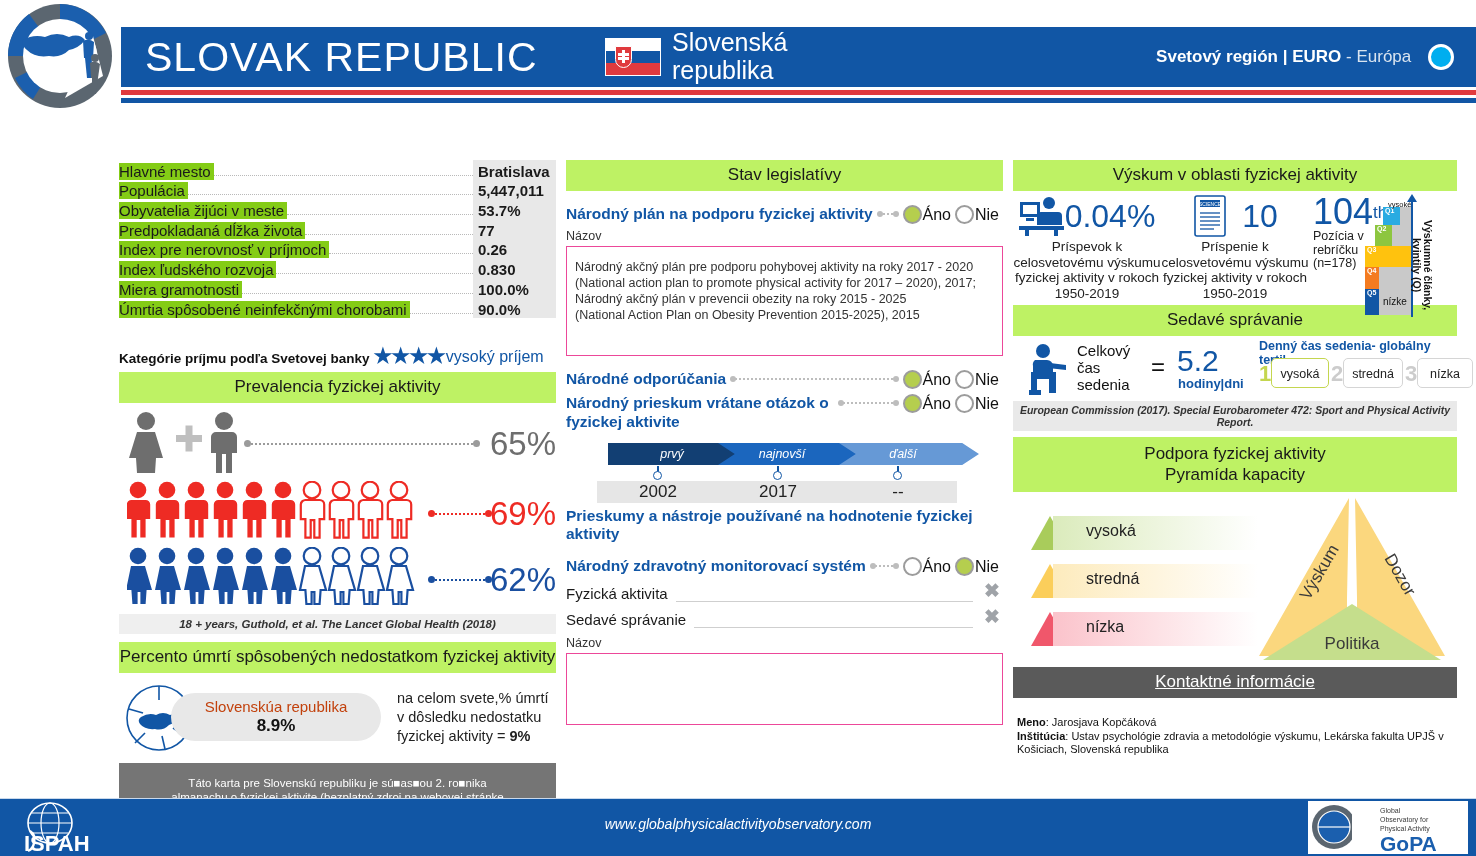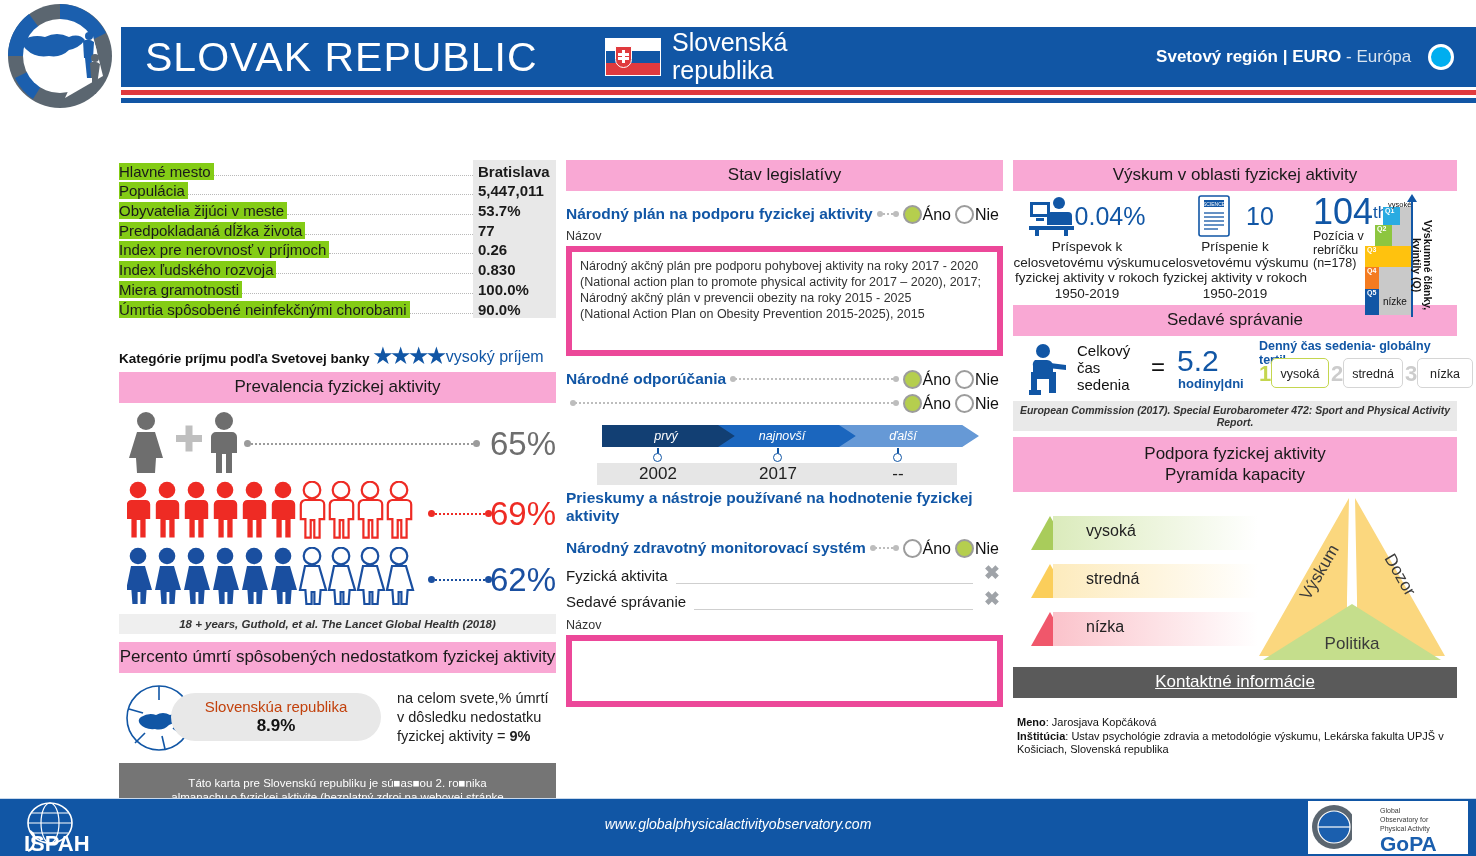--- a/index.html
+++ b/index.html
@@ -58,21 +58,21 @@
   
   .logo { position:absolute; left:3px; top:0px; width:118px; height:112px; }
 
   
   .col { position:absolute; }
   .col-left   { left:119px; top:160px; width:437px; }
   .col-mid    { left:566px; top:160px; width:437px; }
   .col-right  { left:1013px; top:160px; width:444px; }
 
   .sec-head {
-    background:#f9a8d4; color:#1a1a1a; font-size:17px; text-align:center;
+    background:#bef264; color:#1a1a1a; font-size:17px; text-align:center;
     padding:5px 0 6px 0; font-weight:400;
   }
   .sec-head.dark { background:#5A5A5A; color:#ffffff;text-decoration:underline; }
   .sec-head.two { line-height:21px; padding:6px 0 7px; }
 
   
   .stats { position:relative; width:437px; }
   .stats .valuecol {
     position:absolute; right:0; top:0; width:83px; height:158px; background:#E8E8E8;
   }
@@ -138,22 +138,22 @@
   .q-dots:before { left:-2px; } .q-dots:after { right:-2px; }
   .radios { display:flex; align-items:center; white-space:nowrap; padding-top:1px; }
   .radio {
     width:19px; height:19px; border-radius:50%; border:2px solid #9C9C9C; background:#fff;
     display:inline-block; vertical-align:middle;
   }
   .radio.on { background:#B5CE4E; }
   .radio-lab { font-size:16px; color:#111; margin:0 4px 0 1px; }
   .field-label { font-size:12.5px; color:#333; margin-top:5px; }
   .textbox {
-    border:6px solid #ec4899; background:#ffffff; margin-top:3px;
-    padding:6px 8px; font-size:12.5px; color:#333; line-height:16px;
+    border:1px solid #ec4899; background:#ffffff; margin-top:3px;
+    padding:12px 8px; font-size:12.5px; color:#333; line-height:16px;
   }
   
   .timeline { margin-top:12px; position:relative; height:62px; }
   .chev {
     position:absolute; top:0; height:22px; color:#fff; font-size:12.5px; font-style:italic;
     text-align:center; line-height:22px;
   }
   .chev span { position:relative; left:-6px; }
   .tl-base { position:absolute; left:31px; top:38px; width:360px; height:22px; background:#E6E6E6; }
   .tl-year {
@@ -167,21 +167,21 @@
   }
   .mon-row {
     display:flex; align-items:flex-end; font-size:15px; color:#1a1a1a; margin-top:3px;
   }
   .mon-row .ln { flex:1; border-top:1.5px solid #CFCFCF; margin:0 8px; }
   .xmark { color:#9FA3A8; font-size:19px; font-weight:bold; width:22px; text-align:center; }
 
   
   .res-body { display:flex; margin-top:4px; }
   .res-item { width:148px; text-align:center; }
-  .res-big { font-size:25px; color:#1156A5; font-weight:300; line-height:34px; }
+  .res-big { font-size:32px; color:#1156A5; font-weight:300; line-height:34px; }
   .res-cap { font-size:13.5px; color:#222; line-height:15.5px; margin-top:2px; }
   .rank-wrap { position:relative; width:148px; }
   .rank-num { font-size:36px; color:#1156A5; font-weight:300; line-height:34px; }
   .rank-sup { font-size:17px; vertical-align:super; }
   .rank-sub { font-size:12.5px; color:#222; line-height:13.5px; margin-top:1px; }
   .qchart { position:absolute; right:26px; top:4px; width:66px; height:118px; }
   .qbar { position:absolute; font-size:7px; color:#fff; font-weight:bold; padding-left:2px; line-height:1; }
   .qgrey { position:absolute; background:#C9C9C9; }
   .qaxis { position:absolute; right:18px; top:2px; width:2.5px; height:116px; background:#1156A5; }
   .qaxis:after {
@@ -482,32 +482,33 @@
     <span class="q-dots"></span>
     <span class="radios">
       <span class="radio on"></span>
       <span class="radio-lab">Áno</span>
       <span class="radio"></span>
       <span class="radio-lab">Nie</span>
     </span>
   </div>
 
   <div class="q-line" style="margin-top:4px">
+    <span class="q-text" style="max-width:268px">Národný prieskum vrátane otázok o fyzickej aktivite</span>
     <span class="q-dots" style="margin-top:9px"></span>
     <span class="radios">
       <span class="radio on"></span>
       <span class="radio-lab">Áno</span>
       <span class="radio"></span>
       <span class="radio-lab">Nie</span>
     </span>
   </div>
 
   <div class="timeline">
     <div class="tl-base"></div>
-    <div class="chev" style="left:36px; width:140px; background:#123F73; clip-path:polygon(0 0,88% 0,100% 50%,88% 100%,0 100%);">
+    <div class="chev" style="left:42px; width:140px; background:#123F73; clip-path:polygon(0 0,88% 0,100% 50%,88% 100%,0 100%);">
       <span>prvý</span>
     </div>
     <div class="chev" style="left:152px; width:140px; background:#1B66BE; clip-path:polygon(0 0,88% 0,100% 50%,88% 100%,0 100%,12% 50%);">
       <span>najnovší</span>
     </div>
     <div class="chev" style="left:273px; width:140px; background:#6699D6; clip-path:polygon(0 0,88% 0,100% 50%,88% 100%,0 100%,12% 50%);">
       <span>ďalší</span>
     </div>
     <div class="tl-stem" style="left:91px"></div>
       <div class="tl-circ" style="left:87px"></div>

